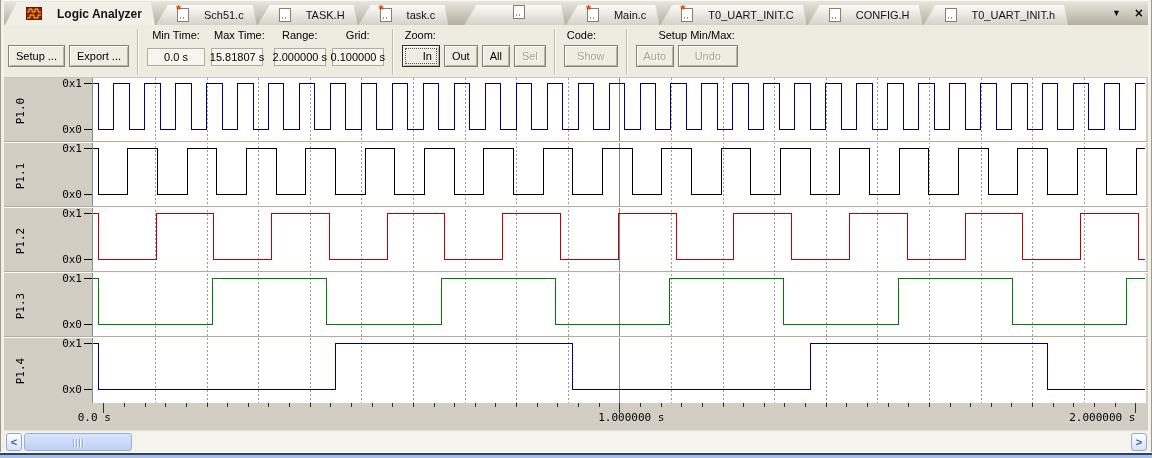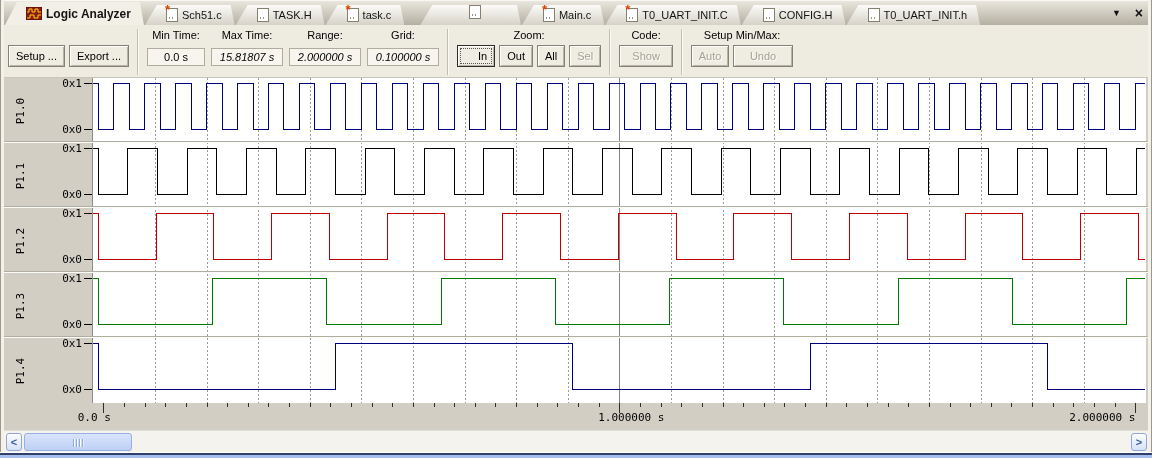--- a/index.html
+++ b/index.html
@@ -6,21 +6,21 @@
   body{
     width:1152px;height:458px;position:relative;overflow:hidden;
     font-family:"Liberation Sans",sans-serif;background:#ece9de;
     -webkit-font-smoothing:none;
   }
   
   .tabbar{position:absolute;left:0;top:0;width:1152px;height:25px;
     background:linear-gradient(#e9e6dd,#b4afa2);
     border-top:1px solid #f8f7f2;box-sizing:border-box;}
   .tabs{position:absolute;left:5px;bottom:0;display:flex;align-items:flex-end;}
-  .tab{height:20px;display:flex;align-items:center;gap:4px;
+  .tab{height:20px;display:flex;align-items:center;gap:15px;
     padding:0 13px 0 21px;font-size:11px;color:#141414;white-space:nowrap;
     background:linear-gradient(#fcfbf8,#d6d2c8);
     clip-path:polygon(12px 0, calc(100% - 4px) 0, 100% 100%, 0 100%);
     margin-right:1px;cursor:default;}
   .tab.active{height:23px;background:#f1efe6;font-weight:bold;font-size:12px;}
   .tab.gap-before{margin-left:15px;flex-direction:column;}
   .icon-doc{width:12px;height:14px;background:#fff;border:1px solid #84816f;
     box-sizing:border-box;position:relative;flex:0 0 auto;}
   .icon-doc::after{content:"";position:absolute;left:2px;bottom:2px;width:6px;height:2px;
     background:repeating-linear-gradient(90deg,#9a978c 0 1px,transparent 1px 3px);}
@@ -41,21 +41,21 @@
   .btn{height:22px;padding:0 7px;font-size:11px;color:#000;background:#efece1;
     border:1px solid #858174;box-shadow:inset 1px 1px 0 #fff,inset -1px -1px 0 #b7b3a6;
     display:flex;align-items:center;justify-content:center;box-sizing:border-box;
     white-space:nowrap;cursor:default;position:relative;}
   .btn.disabled{color:#a5a197;text-shadow:1px 1px 0 #fdfcf8;text-align:right;}
   .btn.focused{border-color:#2c2c2c;padding-left:20px;}
   .btn.focused::after{content:"";position:absolute;inset:2px;border:1px dotted #555;}
   .field{width:58px;height:18px;margin-top:3px;background:#f7f5ee;
     border:1px solid #b0aca0;box-sizing:border-box;font-size:11px;
     display:flex;align-items:center;justify-content:center;white-space:nowrap;}
-  .field.w{width:72px;font-style:italic;}
+  .field.w{width:52px;}
   .sep{width:2px;height:46px;margin:2px 8px 0 8px;flex:0 0 auto;
     background:linear-gradient(to right,#c2beb2 0 1px,#fbfaf6 1px 2px);}
   .mr6{margin-right:6px;}
   
   .signals{position:absolute;left:0;top:78px;width:1152px;height:325px;background:#d2cec4;}
   .label-col{position:absolute;left:4px;top:0;width:88px;height:325px;background:#d2cec4;}
   .plot{position:absolute;left:92px;top:0;width:1054px;height:325px;background:#ffffff;}
   .plot svg{position:absolute;left:0;}
   .ch-cell{position:absolute;left:0;width:88px;height:65px;}
   .ch-name{position:absolute;left:10px;top:50%;
@@ -177,40 +177,40 @@
   </div>
   <div class="tb-group">
     <div class="tb-label">Grid:</div>
     <div class="tb-controls">
         <div class="field w">0.100000 s</div>
       </div>
   </div>
   <div class="sep"></div>
 
   <div class="tb-group">
-    <div class="tb-label" style="text-align:center">Zoom:</div>
+    <div class="tb-label" style="text-align:left">Zoom:</div>
     <div class="tb-controls">
       <div class="btn focused">In</div>
       <div class="btn">Out</div>
       <div class="btn">All</div>
       <div class="btn disabled">Sel</div>
     </div>
   </div>
   <div class="sep"></div>
 
   <div class="tb-group">
-    <div class="tb-label" style="text-align:center">Code:</div>
+    <div class="tb-label" style="text-align:left">Code:</div>
     <div class="tb-controls">
       <div class="btn disabled" style="width:54px">Show</div>
     </div>
   </div>
   <div class="sep"></div>
 
   <div class="tb-group">
-    <div class="tb-label" style="text-align:center">Setup Min/Max:</div>
+    <div class="tb-label" style="text-align:right">Setup Min/Max:</div>
     <div class="tb-controls">
       <div class="btn disabled" style="width:38px">Auto</div>
       <div class="btn disabled" style="width:60px">Undo</div>
     </div>
   </div>
 </div>
 
 <div class="signals">
   <div class="label-col">
     <div class="ch-cell" style="top:0">

